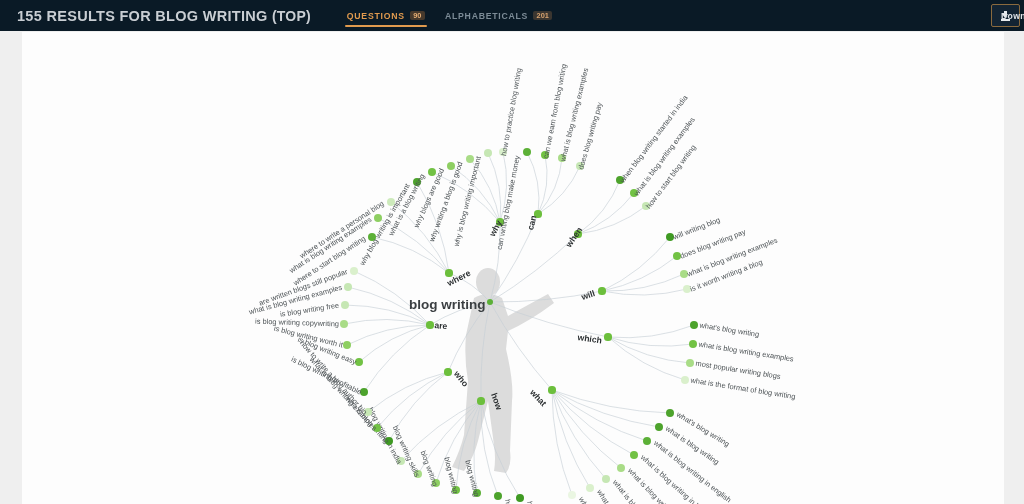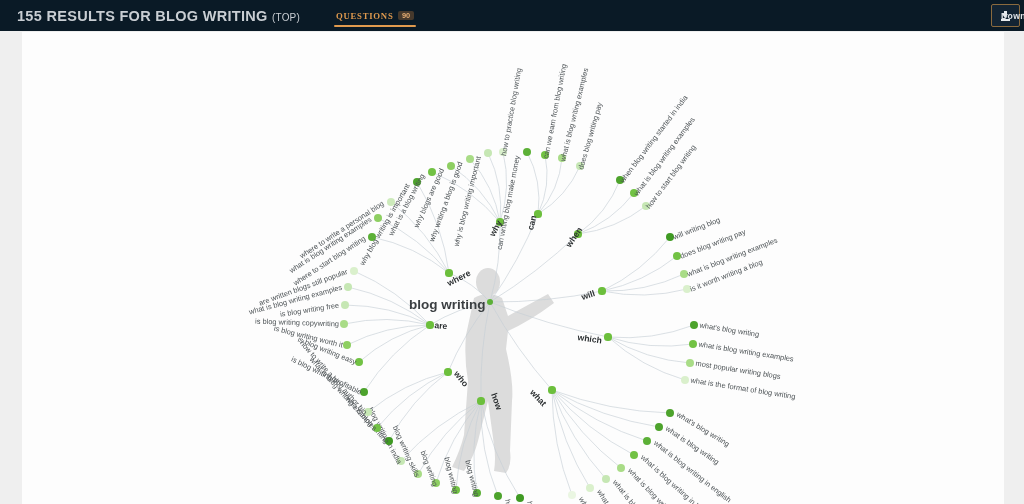--- a/index.html
+++ b/index.html
@@ -20,34 +20,34 @@
   }
   .header-title {
     margin-left: 17px;
     color: #c9ced3;
     font-size: 14.5px;
     font-weight: bold;
     letter-spacing: .3px;
     white-space: nowrap;
   }
   .header-title .sub {
-    font-size: 10px; font-weight: normal; letter-spacing: .2px;
+    font-size: 14px; font-weight: bold; letter-spacing: .2px;
   }
   .tabs { display: flex; align-items: center; margin-left: 26px; height: 31px; }
   .tab {
     position: relative;
     display: flex; align-items: center; gap: 5px;
     height: 31px; padding: 0 10px;
     cursor: pointer; white-space: nowrap;
   }
   .tab .tab-label {
     font-size: 8.7px; font-weight: bold; letter-spacing: .75px;
     color: #7c8b96;
   }
-  .tab.active .tab-label { color: #e09a4e; font-family: Liberation Serif, serif; }
+  .tab.active .tab-label { color: #e09a4e; }
   .tab .badge {
     font-size: 7.4px; font-weight: bold; color: #d8a370;
     background: #3b3630; border-radius: 2px;
     padding: 1.5px 3.5px 1px; line-height: 1;
   }
   .tab.active .badge { background: #46392c; color: #e6ae74; }
   .tab .underline {
     position: absolute; left: 8px; right: 8px; bottom: 4px;
     height: 2px; background: #e09a4e; border-radius: 1px;
   }
@@ -101,20 +101,24 @@
   <div class="header">
     <div class="header-title">
       <span>155 RESULTS FOR BLOG WRITING</span>
       <span class="sub">(TOP)</span>
     </div>
     <div class="tabs" id="tabs">
         <div class="tab active">
           <span class="tab-label">QUESTIONS</span>
           <span class="badge">90</span>
           <span class="underline"></span>
+        </div>
+        <div class="tab">
+          <span class="tab-label">ALPHABETICALS</span>
+          <span class="badge">201</span>
         </div>
       </div>
 
     <div class="csv-btn">
       <span class="csv-ico">
         <span class="stem"></span>
           <span class="arr"></span>
           <span class="base"></span>
       </span>
       <span class="lbl">Download CSV</span>

